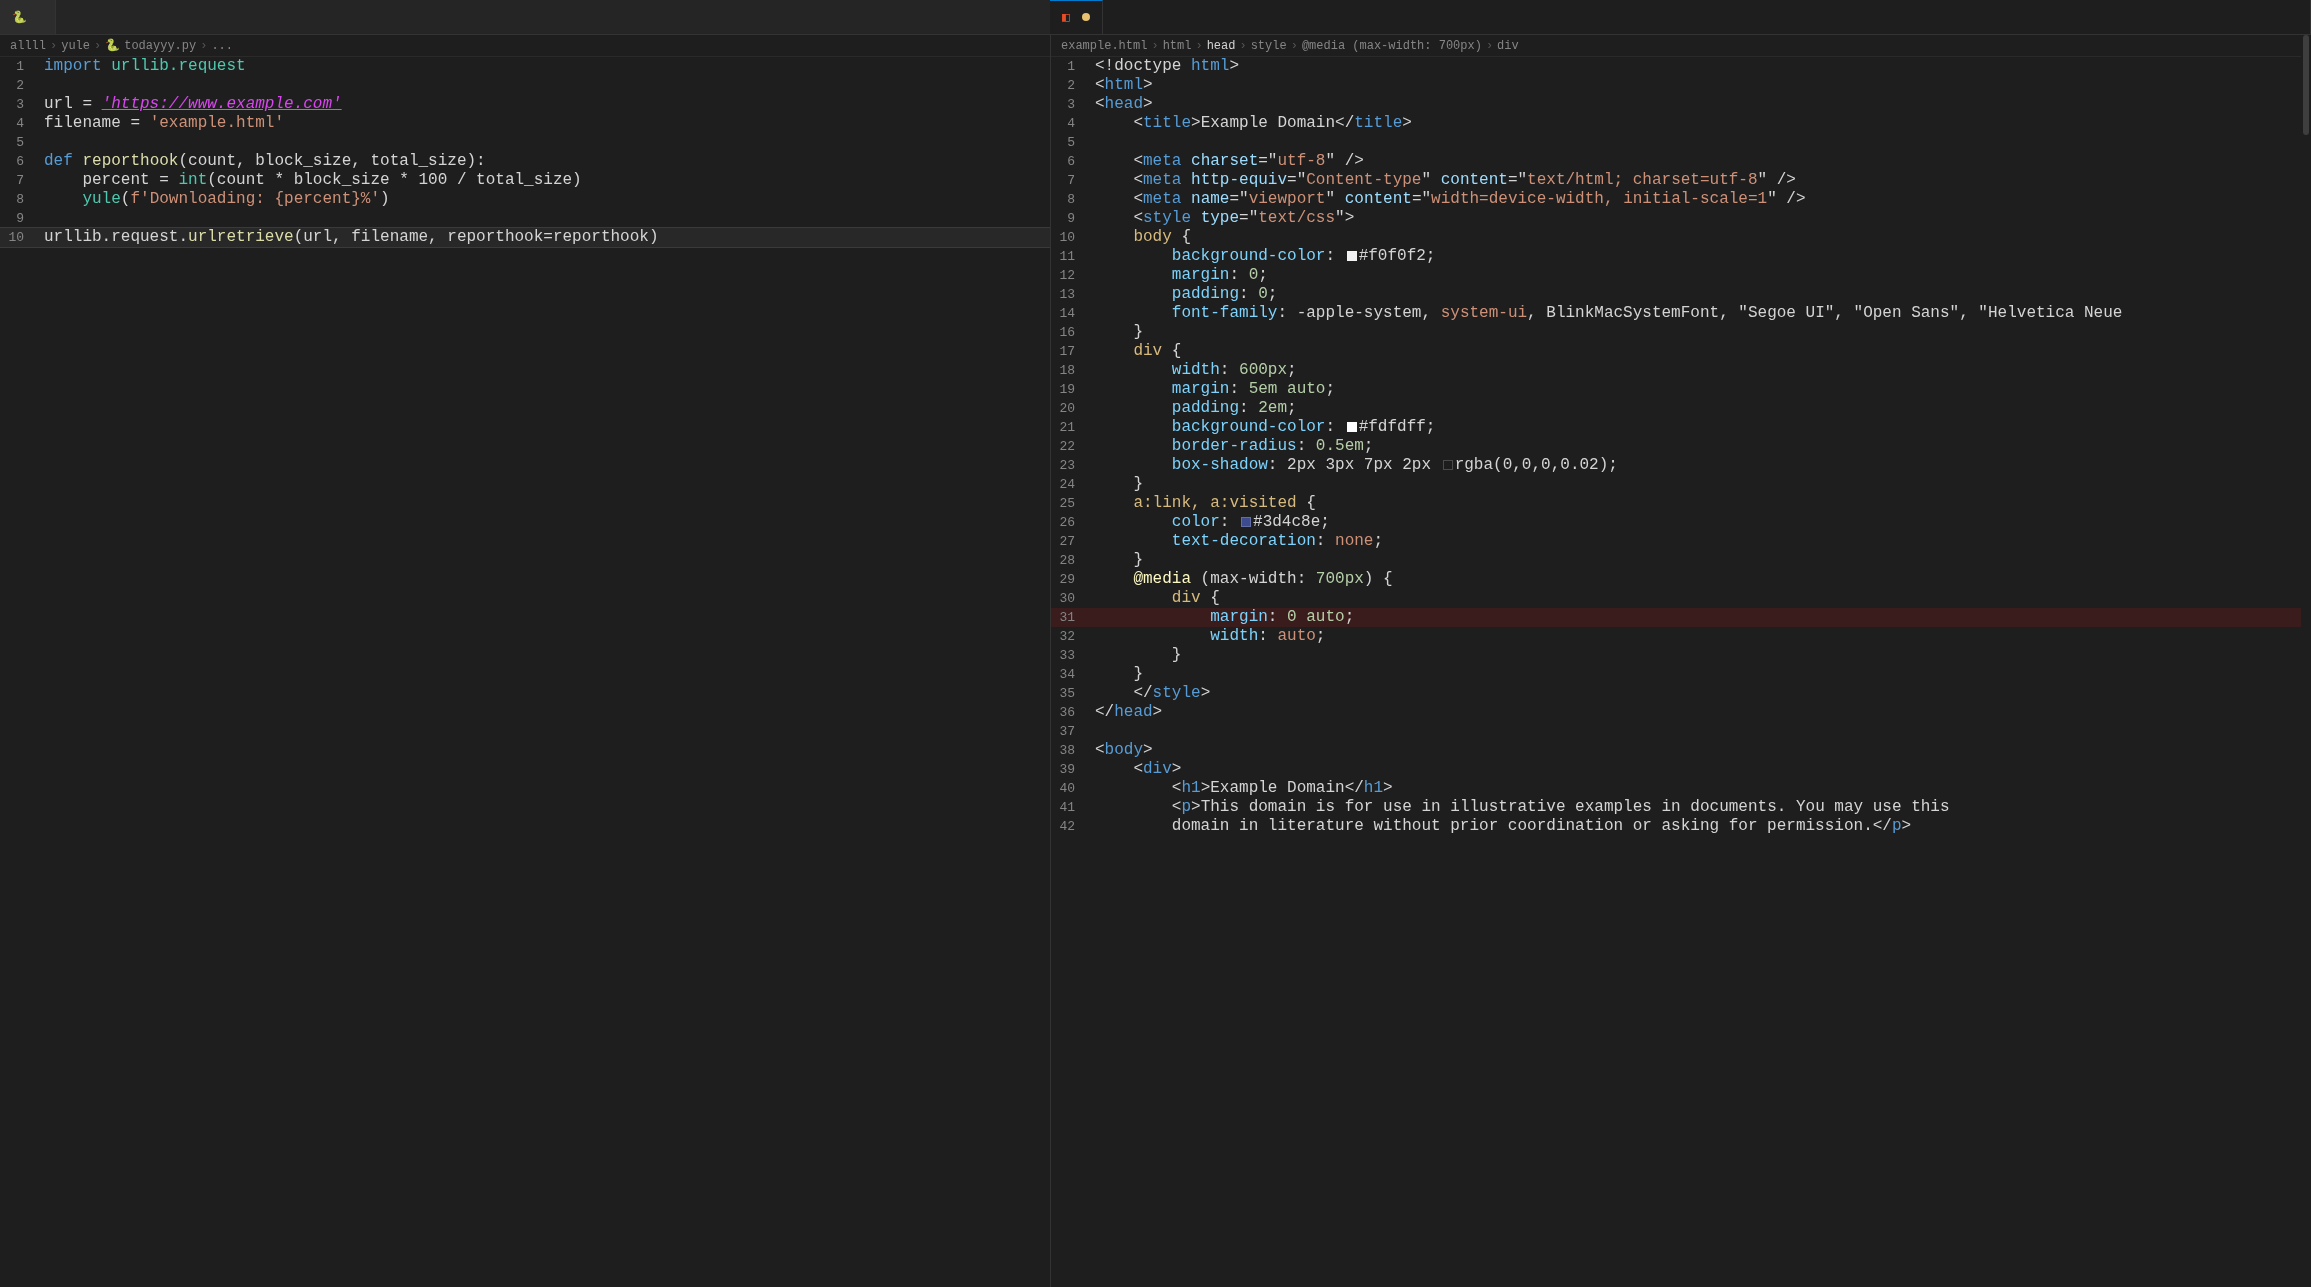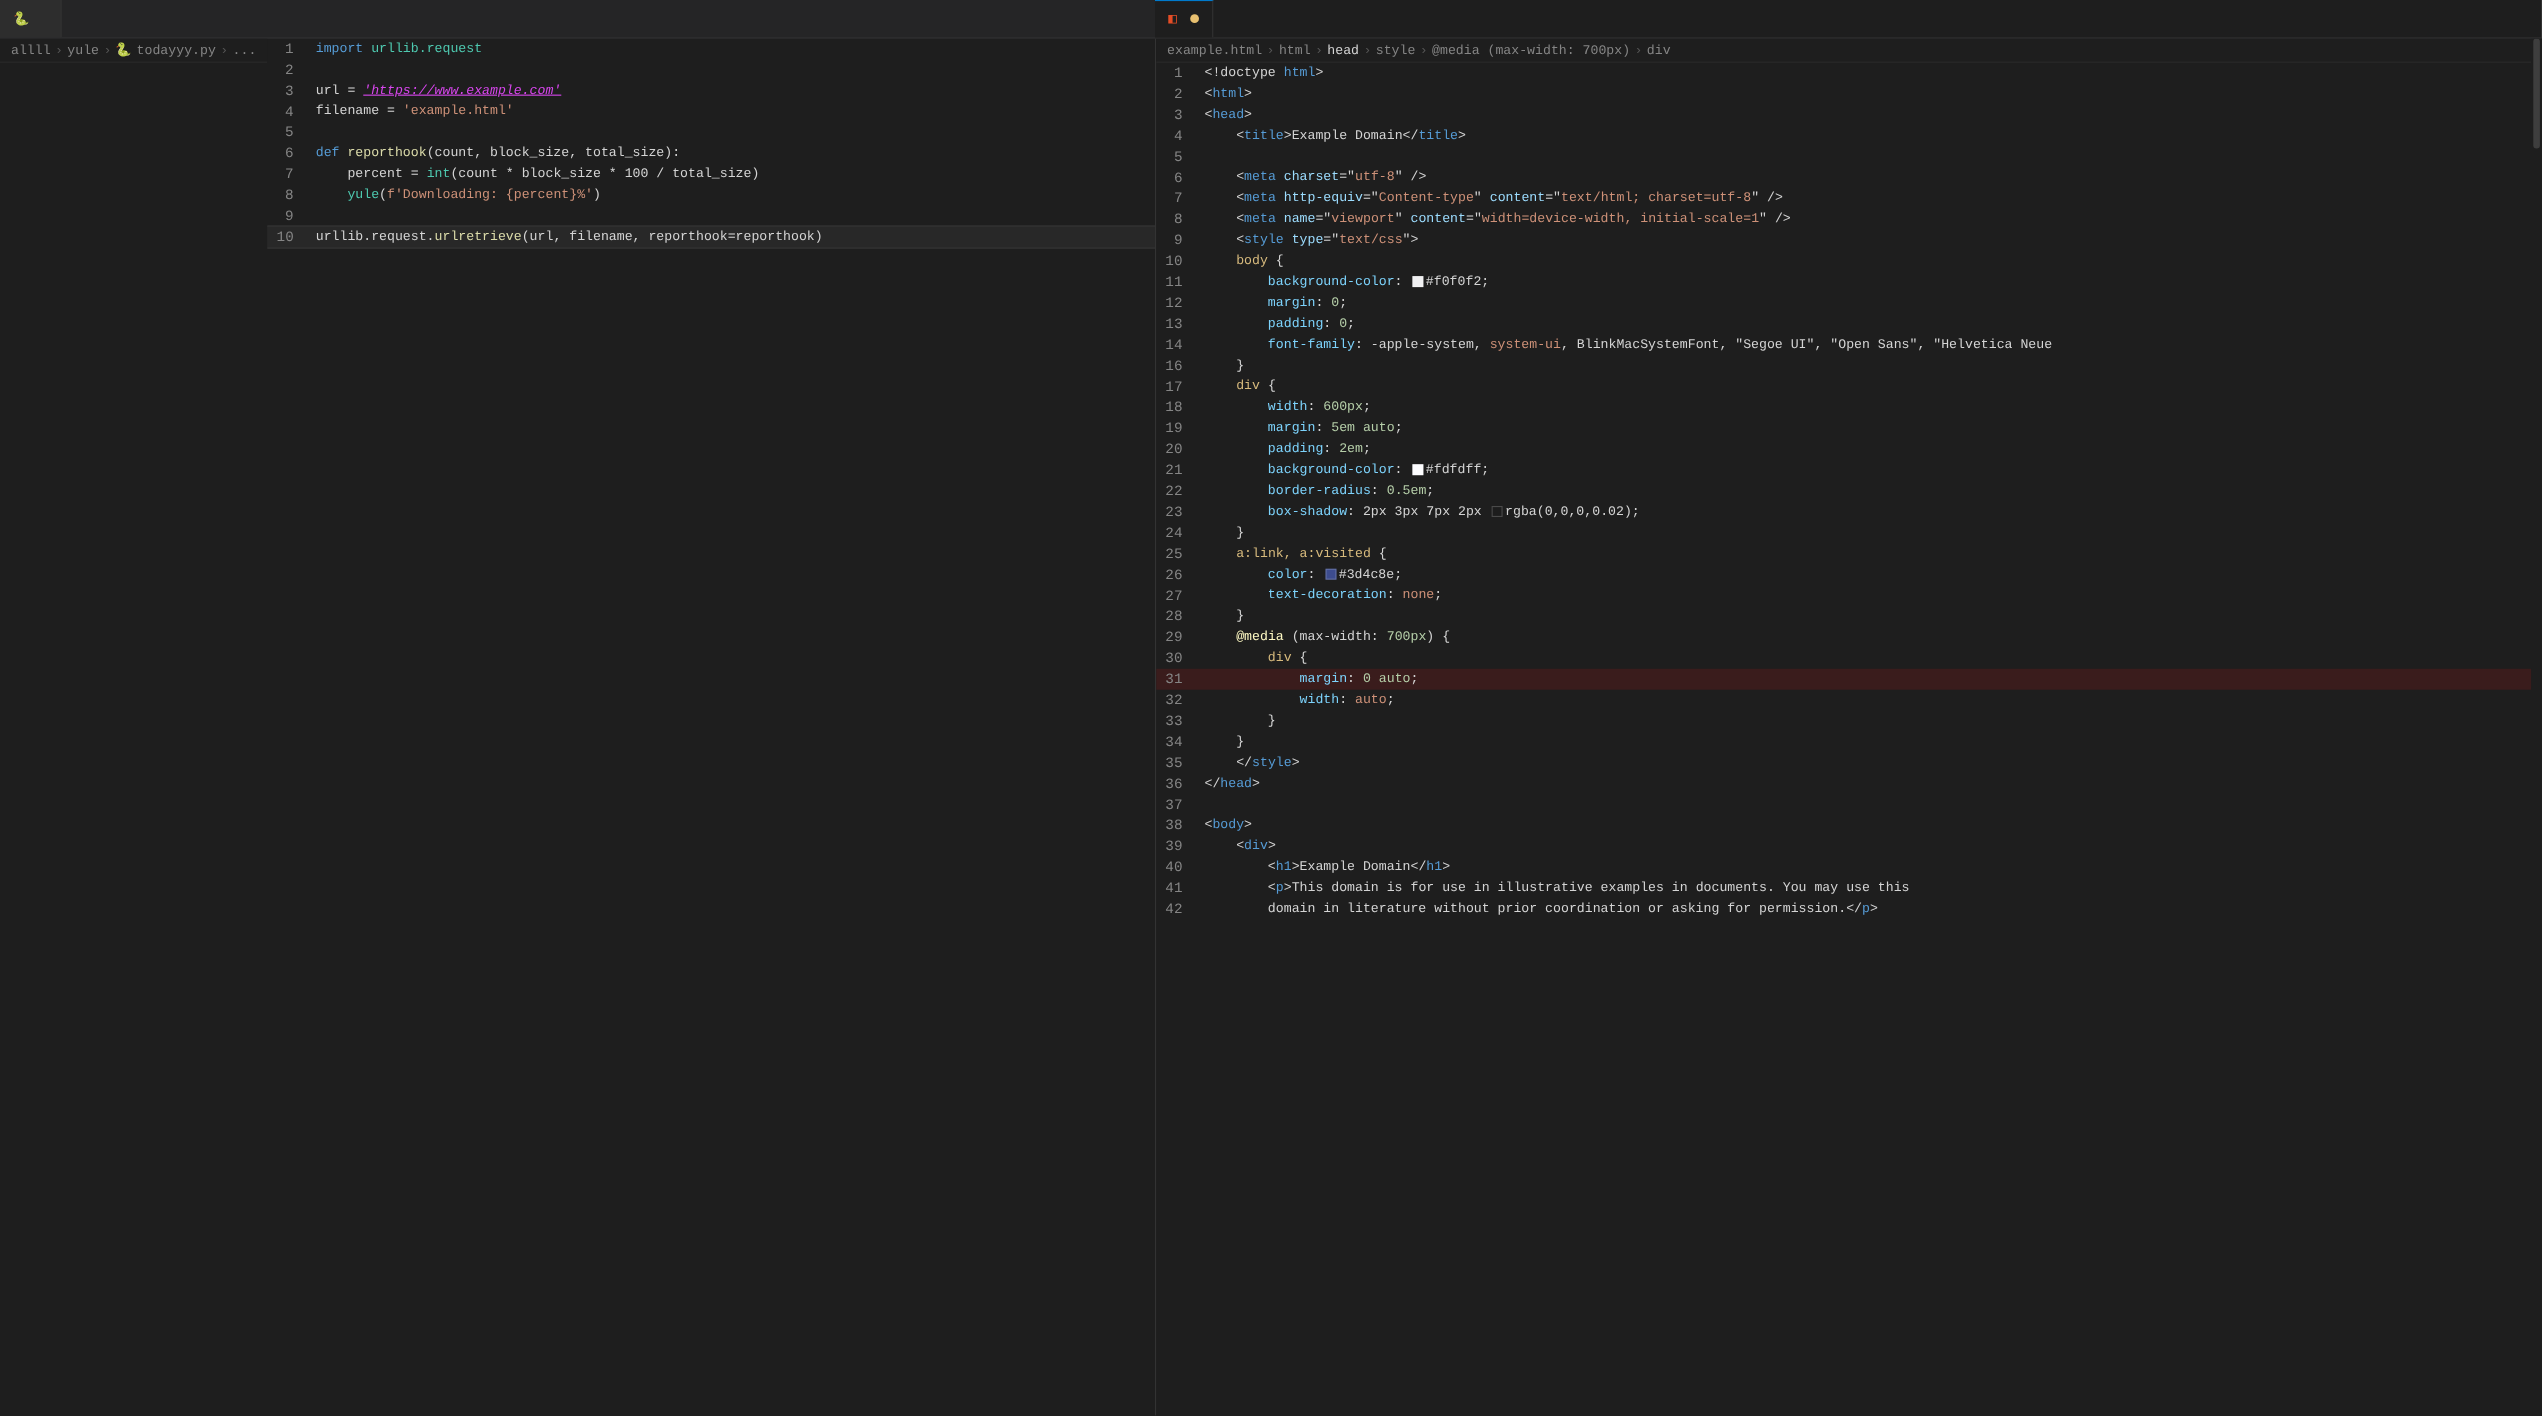--- a/index.html
+++ b/index.html
@@ -85,21 +85,21 @@
       color: #555;
     }
     .main-content {
       display: flex;
       flex: 1;
       overflow: hidden;
     }
     .editor-pane {
       flex: 1;
       display: flex;
-      flex-direction: row;
+      flex-direction: column;
       overflow: hidden;
       border-right: 1px solid #333;
     }
     .editor-pane-right {
       flex: 1.2;
       display: flex;
       flex-direction: column;
       overflow: hidden;
       position: relative;
     }
@@ -141,21 +141,21 @@
       text-align: right;
       padding-right: 16px;
       color: #858585;
       user-select: none;
       font-size: 13px;
     }
     .line-content {
       flex: 1;
       white-space: pre;
       padding-left: 4px;
-      font-size: 12px;
+      font-size: 16px;
     }
 
     
     .kw { color: #569cd6; }
     .fn { color: #dcdcaa; }
     .str { color: #ce9178; }
     .str-underline { color: #d946ef; text-decoration: underline; font-style: italic; }
     .builtin { color: #4ec9b0; }
     .tag { color: #569cd6; }
     .attr { color: #9cdcfe; }

